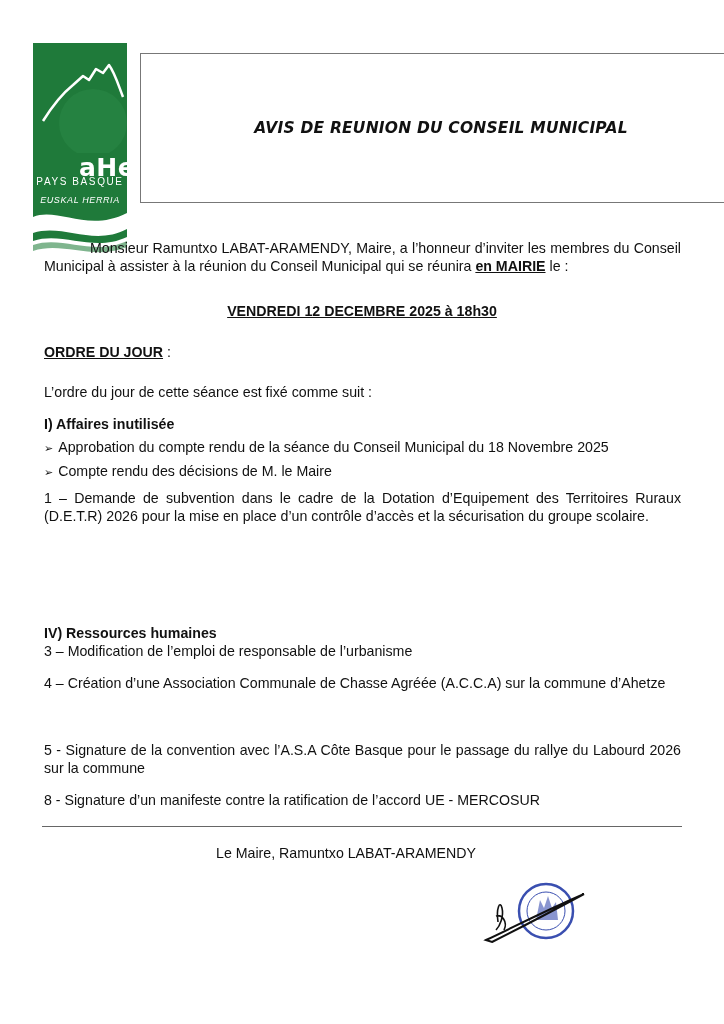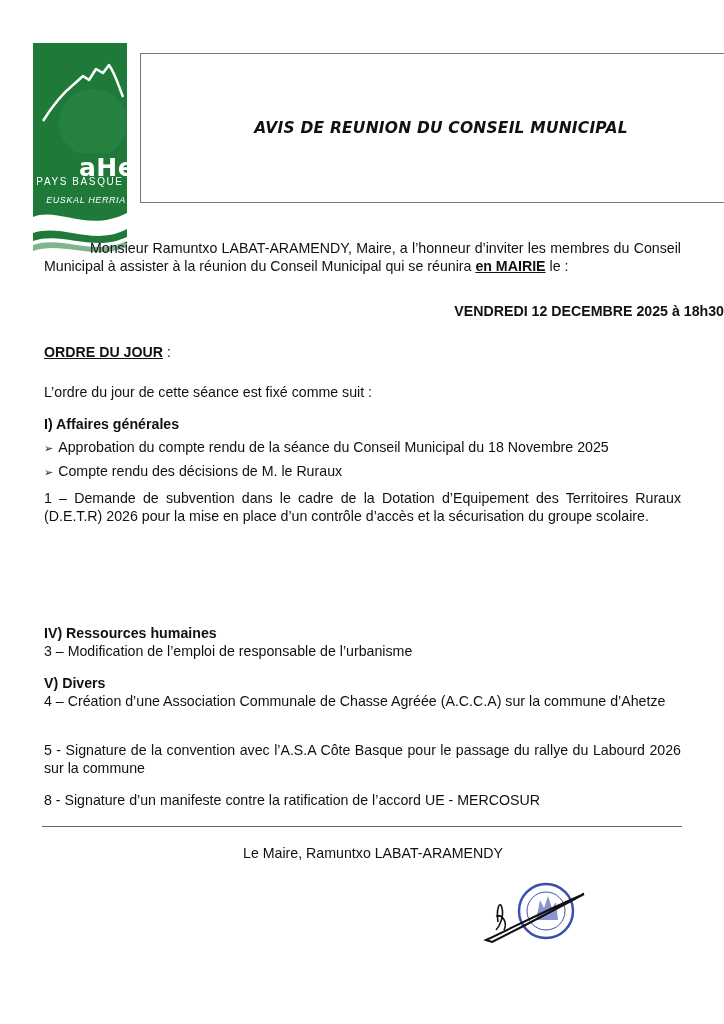--- a/index.html
+++ b/index.html
@@ -6,50 +6,50 @@
     body { width: 724px; height: 1024px; position: relative; overflow: hidden;
            font-family: "Liberation Sans", sans-serif; color: #111; }
     .logo { position: absolute; left: 33px; top: 43px; width: 94px; height: 215px; }
     .logo .green { position: absolute; left: 0; top: 0; width: 94px; height: 190px; background: #1f7a3a; }
     .logo svg.mtn { position: absolute; left: 0; top: 0; }
     .logo .name { position: absolute; left: 0; width: 94px; top: 112px; text-align: center;
                   color: #fff; font-family: "DejaVu Sans", sans-serif; font-weight: bold; font-size: 25px; letter-spacing: 0.5px; line-height: 1; padding-left: 46px; }
     .logo .sub1 { position: absolute; left: 0; width: 94px; top: 134px; text-align: center; color: #fff;
                   font-size: 10px; letter-spacing: 1.6px; line-height: 1; }
     .logo .sub2 { position: absolute; left: 0; width: 94px; top: 153px; text-align: center; color: #fff;
-                  font-size: 9px; font-style: italic; letter-spacing: 0.6px; line-height: 1; padding-left: 6px; }
+                  font-size: 9px; font-style: italic; letter-spacing: 0.6px; line-height: 1; }
     .logo svg.waves { position: absolute; left: 0; top: 160px; }
 
     .title-box { position: absolute; left: 140px; top: 53px; width: 602px; height: 150px;
                  border: 1px solid #777; box-sizing: border-box; display: flex; align-items: center; justify-content: center; font-style: italic; }
     .title-box h1 { margin: 0; font-family: "DejaVu Sans", sans-serif; font-weight: bold; font-size: 15.5px; letter-spacing: 0.2px; }
 
     .text { position: absolute; left: 44px; width: 637px; font-size: 14.2px; line-height: 18px; }
     .justify { text-align: justify; text-align-last: left; }
     .intro { top: 239px; }
     .intro .indent { display: inline-block; width: 46px; }
     .bold { font-weight: bold; }
     .ul { text-decoration: underline; }
-    .date { position: absolute; left: 0; width: 724px; top: 303px; text-align: right; font-size: 14.2px; font-weight: bold; }
+    .date { position: absolute; left: 0; width: 724px; top: 303px; text-align: center; font-size: 14.2px; font-weight: bold; text-decoration: underline; }
     .ordre { top: 343px; }
     .fixe { top: 383px; }
     .sec { font-weight: bold; }
     .bullet { display: flex; gap: 5px; align-items: baseline; }
     .bullet .arrow { font-size: 11px; }
     .s1 { top: 415px; }
     .s1 .sec { margin-bottom: 5px; }
     .s1 .bullet { margin-bottom: 5px; }
     .s2 { top: 489px; }
     .s3 { top: 557px; }
     .s4 { top: 624px; }
     .s5 { top: 674px; }
     .p5 { top: 741px; }
     .p6 { top: 791px; }
     .rule { position: absolute; left: 42px; top: 826px; width: 640px; height: 0; border-top: 1px solid #666; }
-    .signline { position: absolute; left: 0; width: 692px; top: 845px; text-align: center; font-size: 14.2px; padding-left: 27px; }
+    .signline { position: absolute; left: 0; width: 692px; top: 845px; text-align: center; font-size: 14.2px; }
     .stamp { position: absolute; left: 478px; top: 878px; }
   </style>
 </head>
 <body>
 
 <div class="logo">
   <div class="green"></div>
   <svg class="mtn" width="94" height="110">
     <circle cx="60" cy="80" r="34" fill="#2b8a47" opacity="0.5"></circle>
     <path d="M10 78 C20 62 30 50 40 42 L50 33 L56 37 L63 26 L70 30 L76 22 C82 30 86 44 90 54" fill="none" stroke="#ffffff" stroke-width="2.5" stroke-linejoin="round"></path>
@@ -74,45 +74,44 @@
 
 <div class="date">VENDREDI 12 DECEMBRE 2025 à 18h30</div>
 
 <div class="text ordre">
   <span class="bold ul">ORDRE DU JOUR</span><span> :</span>
 </div>
 
 <div class="text fixe">L’ordre du jour de cette séance est fixé comme suit :</div>
 
 <div class="text s1">
-  <div class="sec">I)  Affaires générales</div>
+  <div class="sec">I)  Affaires inutilisée</div>
   <div class="bullet">
     <span class="arrow">➢</span>
     <span>Approbation du compte rendu de la séance du Conseil Municipal du 18 Novembre 2025</span>
   </div>
   <div class="bullet">
     <span class="arrow">➢</span>
-    <span>Compte rendu des décisions de M. le Ruraux</span>
+    <span>Compte rendu des décisions de M. le Maire</span>
   </div>
 </div>
 
 <div class="text justify s2">
   <div>1 – Demande de subvention dans le cadre de la Dotation d’Equipement des Territoires Ruraux (D.E.T.R) 2026 pour la mise en place d’un contrôle d’accès et la sécurisation du groupe scolaire.</div>
 </div>
 
 <div class="text justify s3">
 </div>
 
 <div class="text s4">
   <div class="sec">IV) Ressources humaines</div>
   <div>3 – Modification de l’emploi de responsable de l’urbanisme</div>
 </div>
 
 <div class="text justify s5">
-  <div class="sec">V) Divers</div>
   <div>4 – Création d’une Association Communale de Chasse Agréée (A.C.C.A) sur la commune d’Ahetze</div>
 </div>
 <div class="text justify p5">5 - Signature de la convention avec l’A.S.A Côte Basque pour le passage du rallye du Labourd 2026 sur la commune</div>
 <div class="text p6">8 - Signature d’un manifeste contre la ratification de l’accord UE - MERCOSUR</div>
 
 <div class="rule"></div>
 
 <div class="signline">Le Maire, Ramuntxo LABAT-ARAMENDY</div>
 
 <svg class="stamp" width="110" height="70" viewBox="0 0 110 70">

